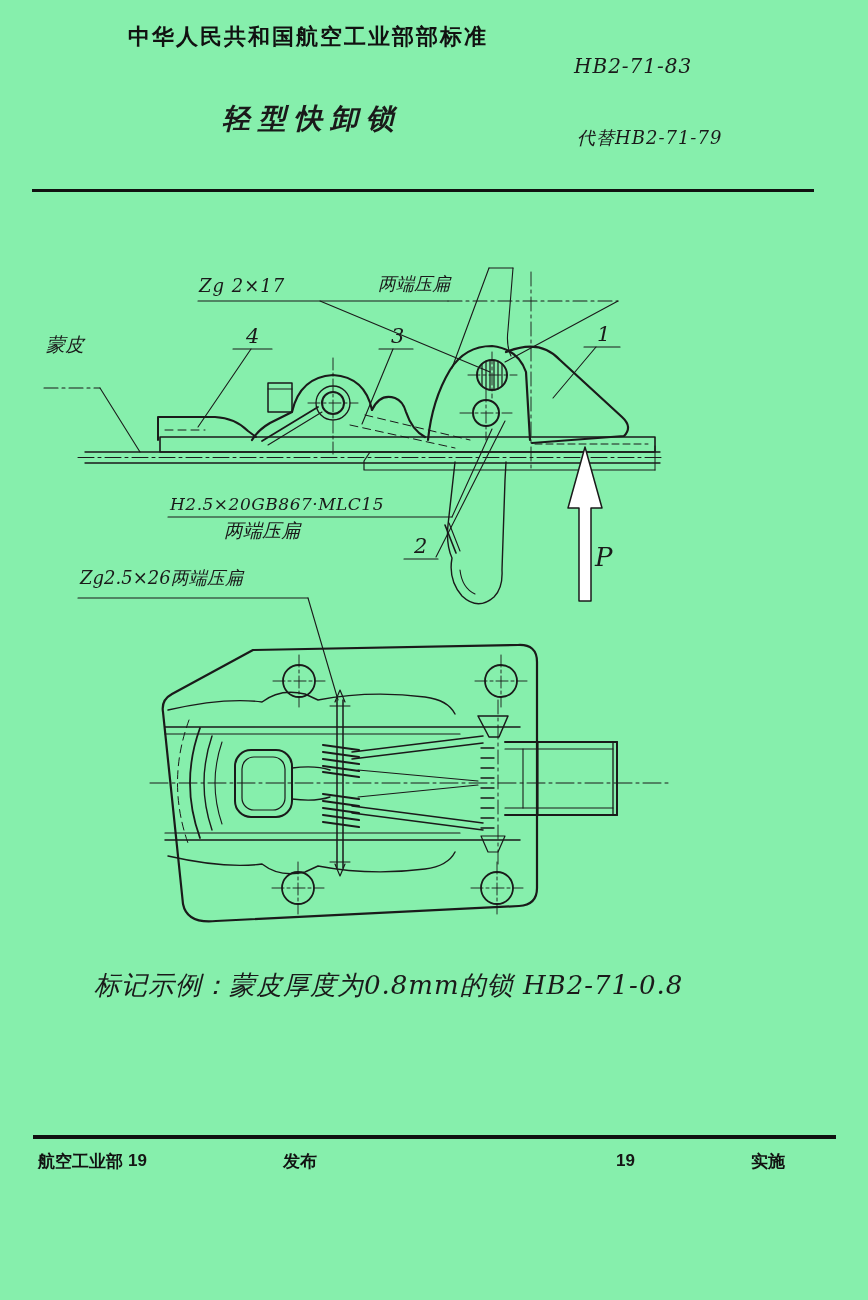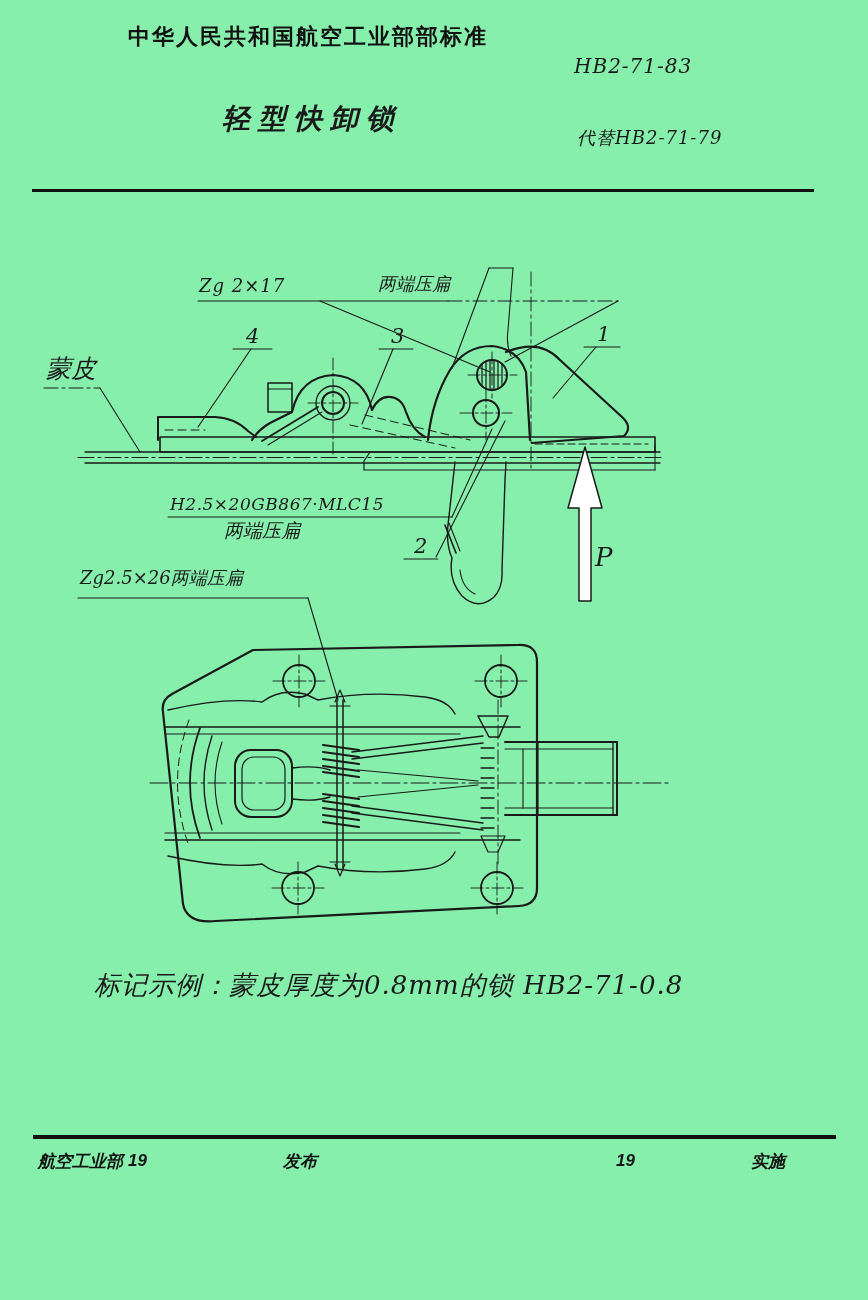--- a/index.html
+++ b/index.html
@@ -16,33 +16,33 @@
   .org-title{left:128px;top:22px;font-size:22px;letter-spacing:2px;}
   .std-no{left:574px;top:54px;font-size:20px;letter-spacing:1px;}
   .doc-title{left:222px;top:100px;font-size:28px;letter-spacing:8px;font-weight:bold;}
   .replaces{left:577px;top:126px;font-size:18px;letter-spacing:1px;}
   .rule{position:absolute;background:#111;}
   .rule-top{left:32px;top:189px;width:782px;height:3px;}
   .rule-footer{left:33px;top:1135px;width:803px;height:4px;}
   .drawing-svg{position:absolute;left:0;top:0;width:868px;height:1300px;pointer-events:none;}
   
   .lbl{font-size:17px;}
-  .lbl-skin{left:46px;top:352px;font-size:25px;}
+  .lbl-skin{left:46px;top:332px;font-size:19px;}
   .lbl-zg17{left:199px;top:275px;font-size:18px;letter-spacing:1px;}
   .lbl-flat-top{left:348px;top:272px;font-size:18px;margin-left:30px;}
   .lbl-p4{left:246px;top:324px;font-size:21px;}
   .lbl-p3{left:391px;top:324px;font-size:21px;}
   .lbl-p1{left:597px;top:322px;font-size:21px;}
   .lbl-p2{left:414px;top:534px;font-size:21px;}
   .lbl-screw{left:170px;top:494px;font-size:17px;letter-spacing:0.5px;}
   .lbl-head{left:224px;top:518px;font-size:19px;}
   .lbl-zg25{left:80px;top:566px;font-size:18px;}
   .lbl-load{left:595px;top:542px;font-size:26px;}
   .example-line{left:94px;top:968px;font-size:26px;letter-spacing:1px;}
-  .footer-row{position:absolute;left:0;top:1150px;width:868px;height:30px;font-size:17px;font-style:italic;}
+  .footer-row{position:absolute;left:0;top:1150px;width:868px;height:30px;font-size:17px;}
   .footer-left{left:38px;top:0;}
   .footer-num1{left:128px;top:1px;font-weight:bold;}
   .footer-publish{left:283px;top:0;}
   .footer-num2{left:616px;top:1px;font-weight:bold;}
   .footer-impl{left:751px;top:0;}
 </style>
 </head>
 <body>
 
 <div class="page">

